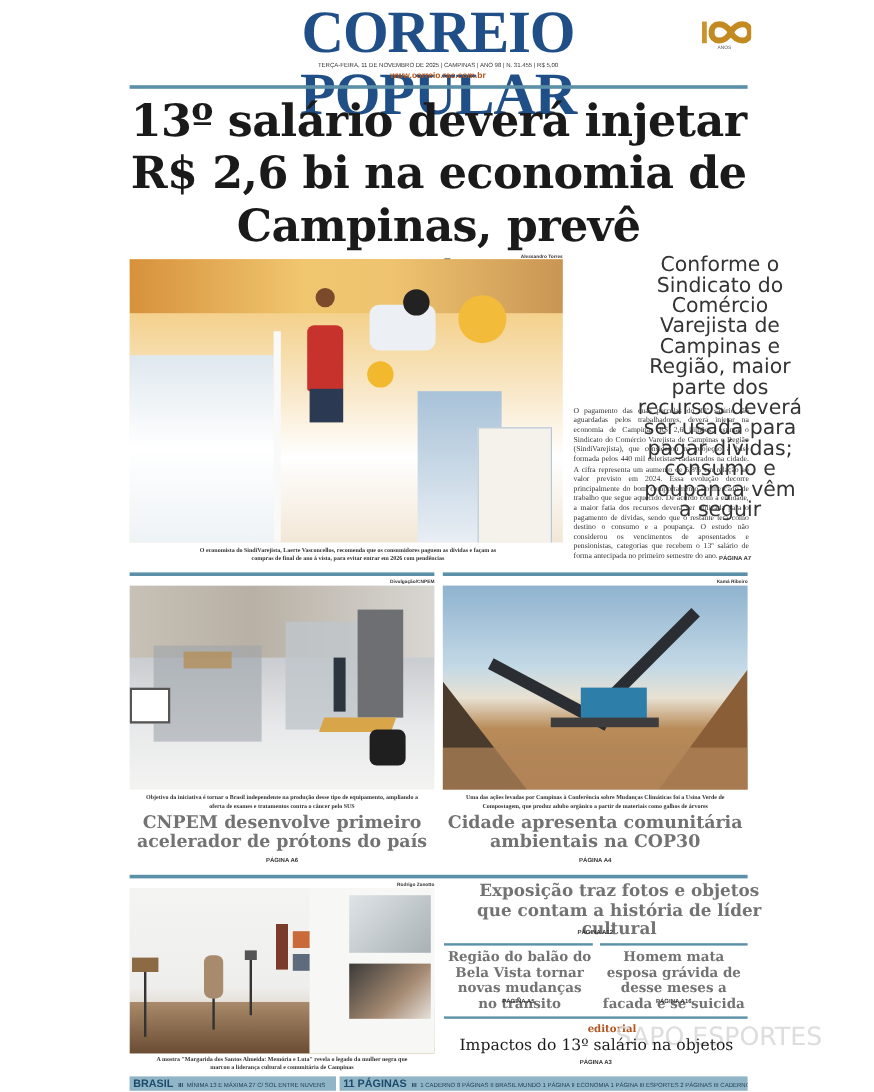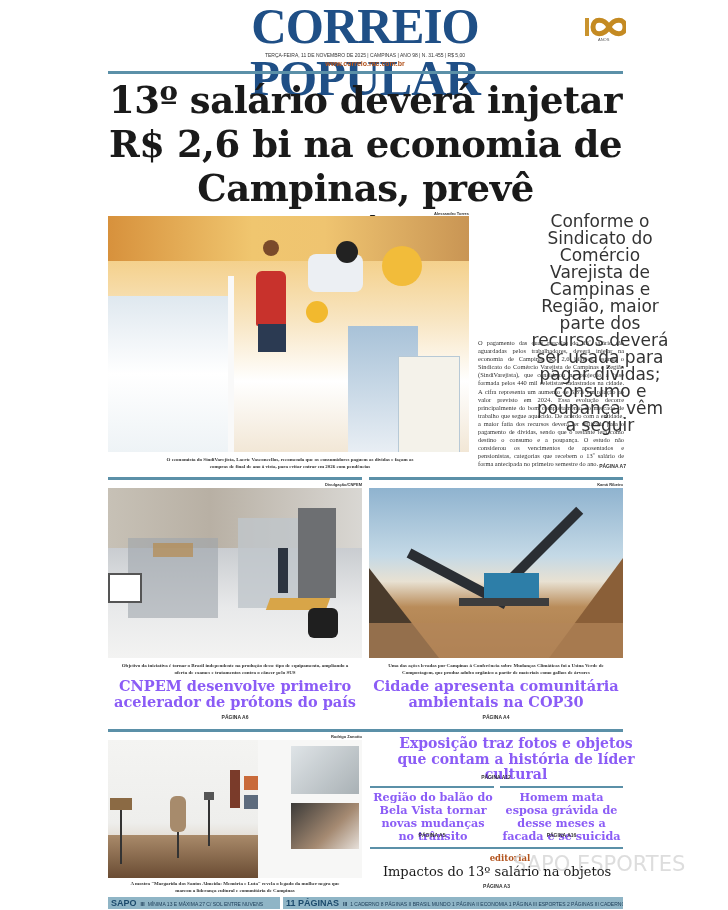--- a/index.html
+++ b/index.html
@@ -10,21 +10,21 @@
   .anniv { left:584px; top:12px; width:42px; height:30px; }
   .dateline { left:200px; top:52px; width:330px; text-align:center; font-family:"Liberation Sans", sans-serif; font-size:5px; color:#333; }
   .url { left:200px; top:60px; width:330px; text-align:center; font-family:"Liberation Sans", sans-serif; font-size:7px; font-weight:bold; color:#b3541e; }
   .headline { left:108px; top:78px; width:515px; text-align:center; font-family:"DejaVu Serif", serif; font-weight:bold; font-size:37px; line-height:44px; letter-spacing:-0.5px; color:#1a1a1a; }
   .photo { position:absolute; overflow:hidden; }
   .credit { position:absolute; font-family:"Liberation Sans", sans-serif; font-size:4px; font-weight:bold; color:#333; text-align:right; }
   .deck { left:482px; top:213px; width:140px; text-align:center; font-family:"DejaVu Sans", sans-serif; font-size:17px; line-height:17px; color:#333;margin-left:48px; }
   .body-text { left:478px; top:339px; width:146px; font-family:"Liberation Serif", serif; font-size:6.4px; line-height:8.1px; color:#333; text-align:justify; }
   .page-ref { font-family:"Liberation Sans", sans-serif; font-size:5px; font-weight:bold; color:#333; text-align:center; }
   .caption { font-family:"Liberation Serif", serif; font-size:5px; font-weight:bold; line-height:7px; color:#333; text-align:center; }
-  .h2 { font-family:"DejaVu Serif", serif; font-weight:bold; color:#8b5cf6; text-align:center; }
+  .h2 { font-family:"DejaVu Serif", serif; font-weight:bold; color:#737373; text-align:center; }
   .footer { position:absolute; top:897px; height:12px; background:#8fb5c6; font-family:"Liberation Sans", sans-serif; color:#1a3a55; font-size:5px; line-height:12px; white-space:nowrap; overflow:hidden; }
   .footer b { font-size:9px; font-weight:bold; color:#1c4a6c; margin-left:3px; margin-right:4px; }
   .watermark { left:513px; top:852px; font-family:"DejaVu Sans", sans-serif; font-size:21px; color:rgba(215,215,215,0.85); letter-spacing:0px; }
 </style>
 </head>
 <body>
 
 <div class="abs masthead">CORREIO POPULAR</div>
 <div class="abs anniv">
   <svg width="42" height="30" viewBox="0 0 42 30">
@@ -125,17 +125,17 @@
 <div class="abs h2" style="left:500px; top:791px; width:123px; font-size:11.2px; line-height:13px;">Homem mata esposa grávida de desse meses a facada e se suicida</div>
 <div class="abs page-ref" style="left:500px; top:832px; width:123px;">PÁGINA A16</div>
 
 <div class="rule" style="left:370px; top:847px; width:253px; height:2px;"></div>
 <div class="abs" style="left:470px; top:853px; width:80px; text-align:center; font-family:'DejaVu Serif', serif; font-size:8.5px; font-weight:bold; color:#b3541e;">editorial</div>
 <div class="abs watermark">SAPO ESPORTES</div>
 <div class="abs" style="left:372px; top:864px; width:250px; text-align:center; font-family:'DejaVu Serif', serif; font-size:13px; color:#1a1a1a;">Impactos do 13º salário na objetos</div>
 <div class="abs page-ref" style="left:370px; top:883px; width:253px;">PÁGINA A3</div>
 
 <div class="footer" style="left:108px; width:172px;">
-  <b>SAPO</b><span style="font-weight:bold; margin-right:3px;">III</span><span>MÍNIMA 13 E MÁXIMA 27 C/ SOL ENTRE NUVENS</span>
+  <b>BRASIL</b><span style="font-weight:bold; margin-right:3px;">III</span><span>MÍNIMA 13 E MÁXIMA 27 C/ SOL ENTRE NUVENS</span>
 </div>
 <div class="footer" style="left:283px; width:340px;">
   <b>11 PÁGINAS</b><span style="font-weight:bold; margin-right:3px;">III</span><span>1 CADERNO 8 PÁGINAS II BRASIL MUNDO 1 PÁGINA II ECONOMIA 1 PÁGINA III ESPORTES 2 PÁGINAS III CADERNO C 4 PÁGINAS</span>
 </div>
 
 </body></html>

